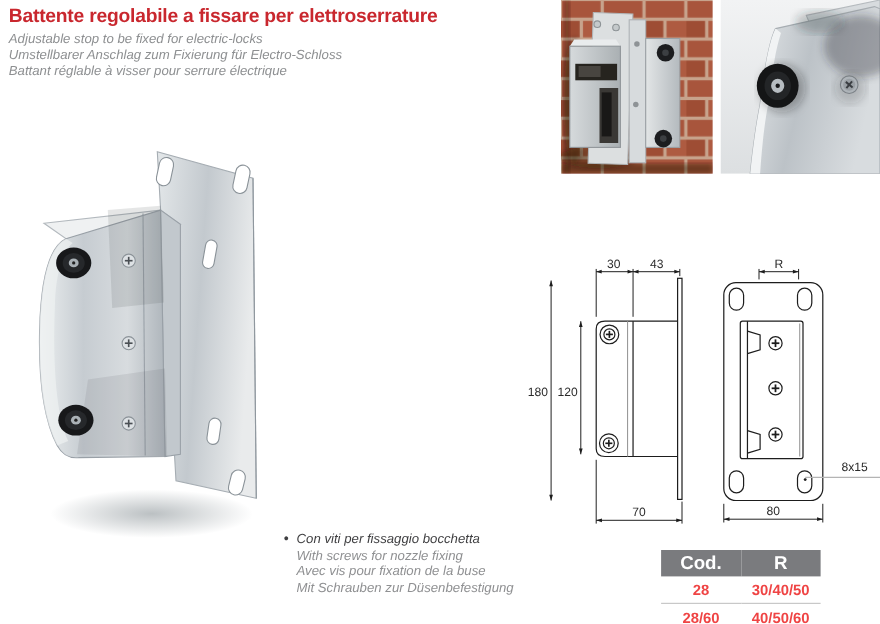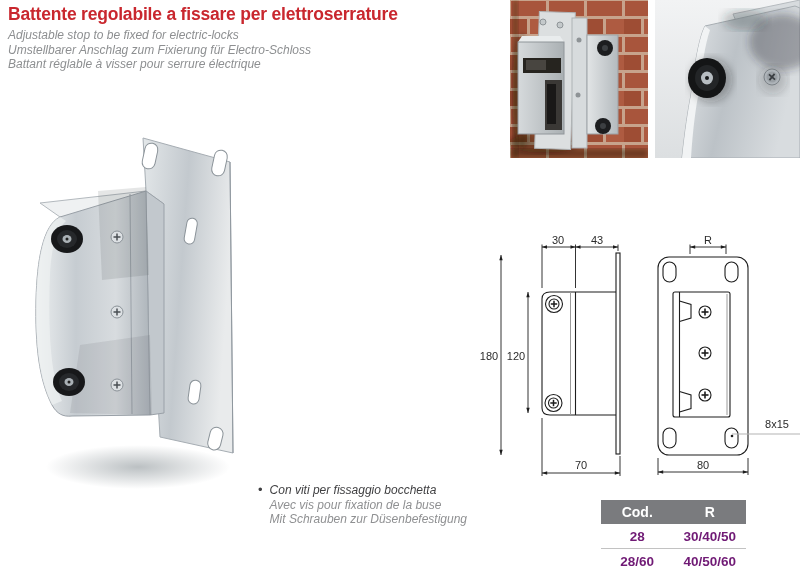--- a/index.html
+++ b/index.html
@@ -16,22 +16,22 @@
   .photo-detail{position:absolute;left:655px;top:0;width:145px;height:158px;}
   .tech-drawing{position:absolute;left:480px;top:221px;width:320px;height:266px;}
   .tech-drawing text{font-family:"Liberation Sans",sans-serif;font-size:11px;fill:#2b2b2b;}
   
   .notes{position:absolute;left:258px;top:483px;width:230px;display:flex;}
   .notes .bullet{color:#3f3f41;font-size:13px;line-height:14.6px;margin-right:7px;}
   .notes .note-lines div{font-size:12px;line-height:14.6px;color:#8f9092;font-style:italic;}
   .notes .note-lines .first{color:#3f3f41;}
   
   .codes{position:absolute;left:601px;top:500px;width:145px;border-collapse:collapse;table-layout:fixed;}
-  .codes th{background:#7a7b7e;color:#ffffff;font-size:14px;font-weight:bold;height:22px;text-align:center;}
-  .codes td{font-size:13.5px;font-weight:bold;color:#701a75;height:22px;text-align:center;
+  .codes th{background:#7a7b7e;color:#ffffff;font-size:17px;font-weight:bold;height:22px;text-align:center;}
+  .codes td{font-size:13.5px;font-weight:bold;color:#ef4444;height:22px;text-align:center;
             border-bottom:1px solid #c2c2c2;}
 </style>
 </head>
 <body>
 
 <div class="page">
 
   <div class="hdr">
     <h1>Battente regolabile a fissare per elettroserrature</h1>
     <div class="subs">
@@ -274,20 +274,21 @@
     </g>
     <text x="228" y="22.5" text-anchor="middle">R</text>
     <text x="223" y="247.5" text-anchor="middle">80</text>
     <text x="297" y="207" text-anchor="middle">8x15</text>
   </svg>
 
   <div class="notes">
     <span class="bullet">•</span>
     <div class="note-lines">
       <div class="first">Con viti per fissaggio bocchetta</div>
+      <div>With screws for nozzle fixing</div>
       <div>Avec vis pour fixation de la buse</div>
       <div>Mit Schrauben zur Düsenbefestigung</div>
     </div>
   </div>
 
   <table class="codes">
     <thead>
       <tr>
         <th>Cod.</th>
         <th>R</th>

